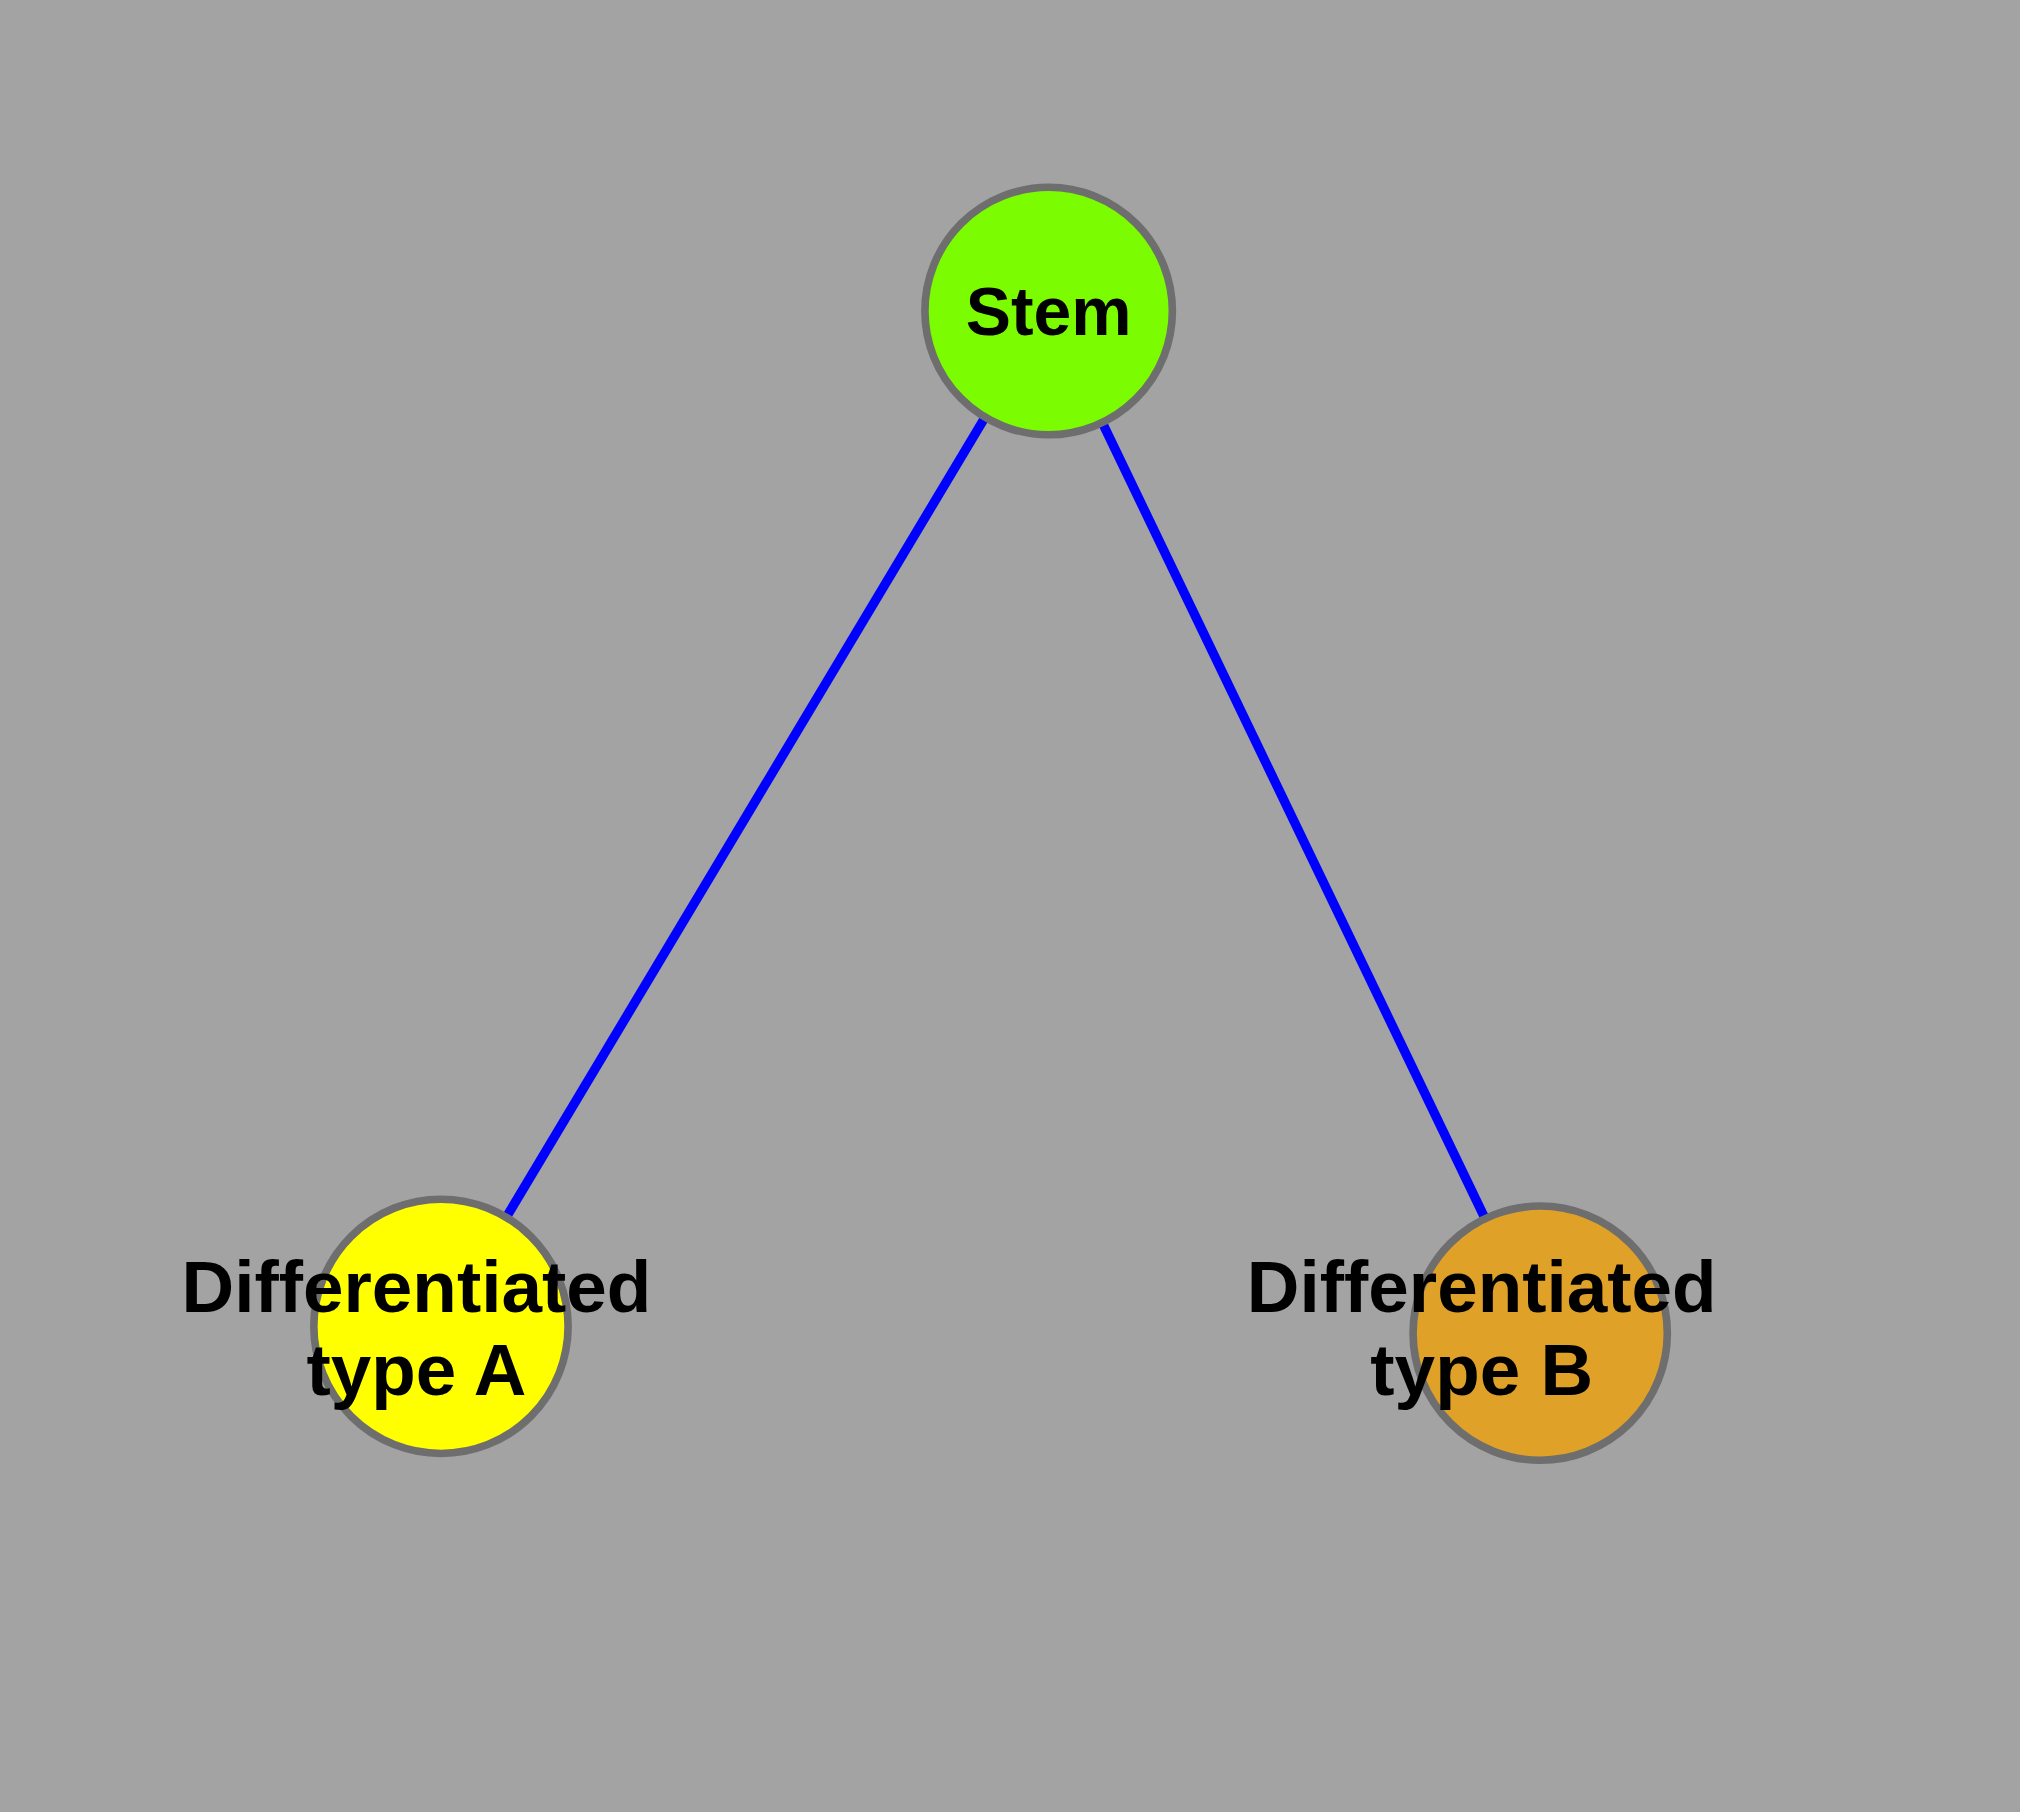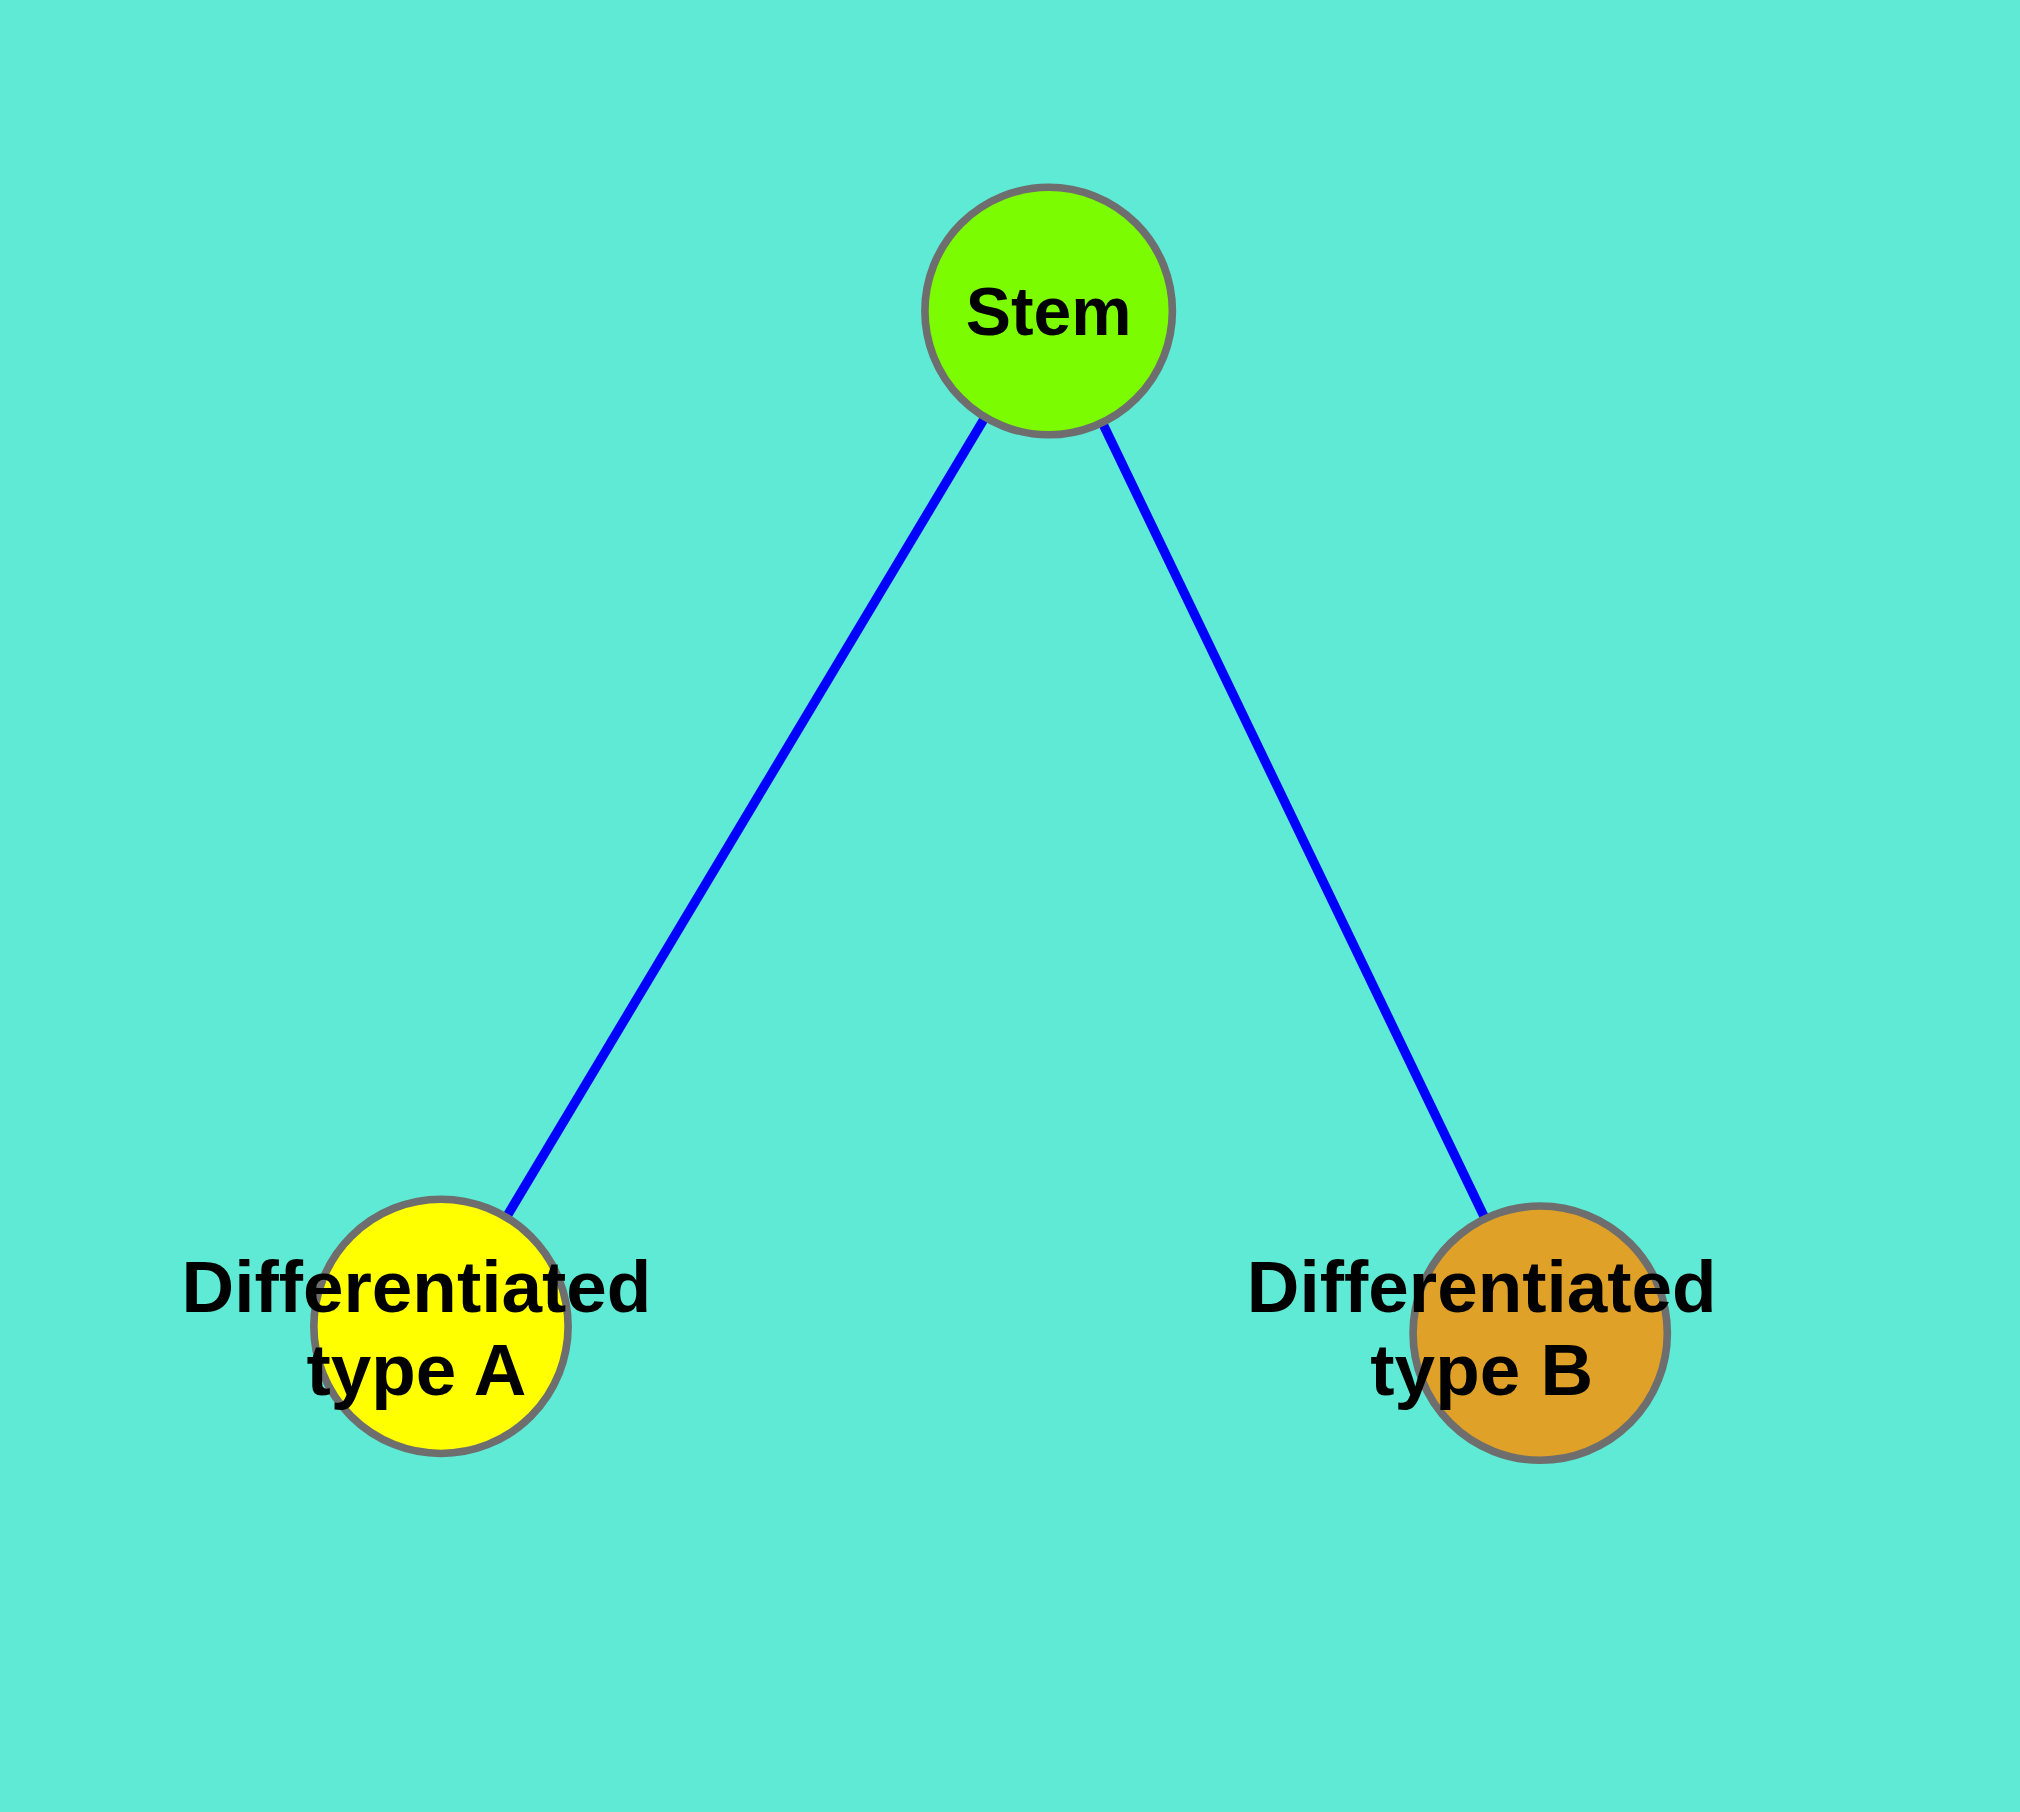--- a/index.html
+++ b/index.html
@@ -5,21 +5,21 @@
 <style>
   html, body {
     margin: 0;
     padding: 0;
     background: #ffffff;
   }
   #canvas {
     position: relative;
     width: 2021px;
     height: 1812px;
-    background: #5eead4;
+    background: #a3a3a3;
     overflow: hidden;
     font-family: "Liberation Sans", sans-serif;
   }
   #graph-svg {
     position: absolute;
     left: 0;
     top: 0;
     width: 2021px;
     height: 1812px;
     display: block;

